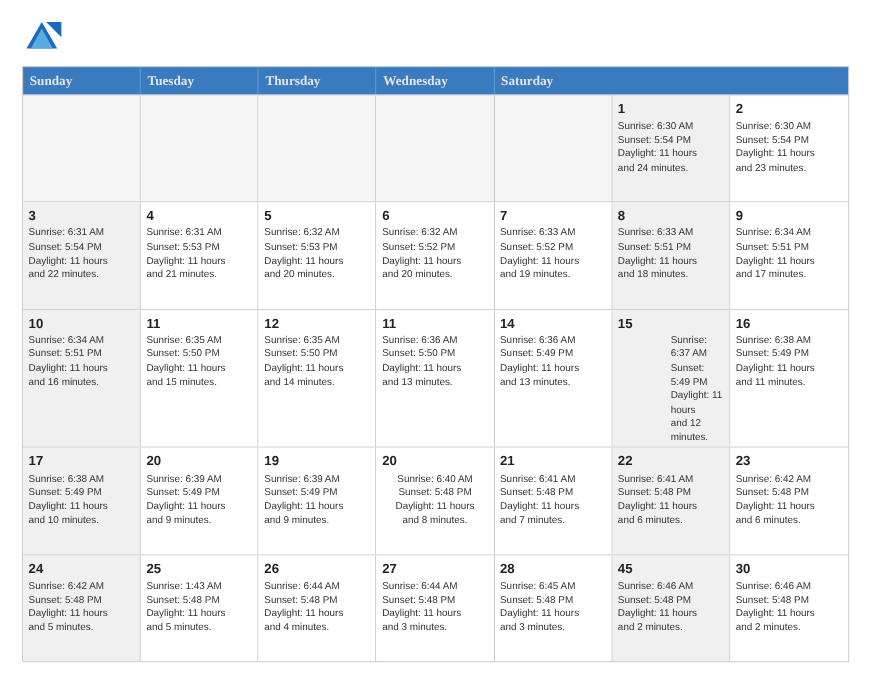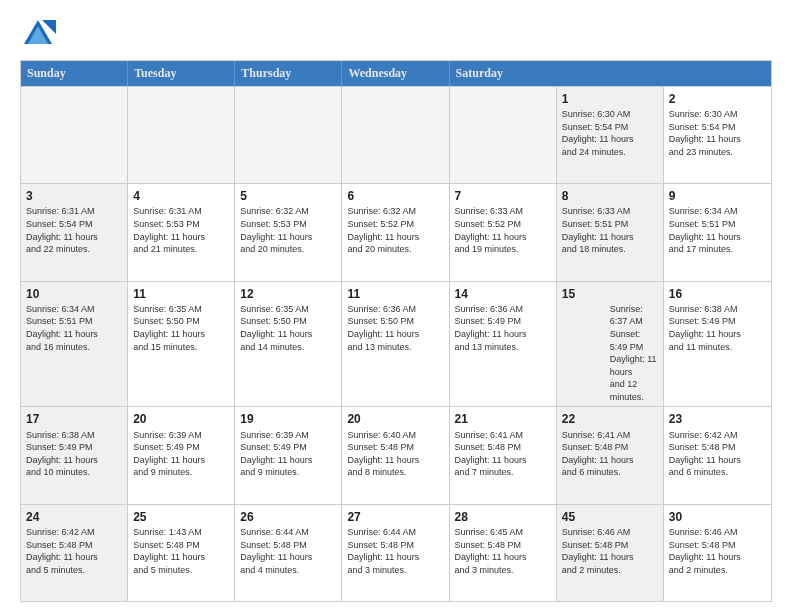--- a/index.html
+++ b/index.html
@@ -281,21 +281,21 @@
           </div>
           <div class="cal-cell">
             <div class="day-num">19</div>
             <div class="day-info" style="white-space: pre-line;">Sunrise: 6:39 AM
 Sunset: 5:49 PM
 Daylight: 11 hours
 and 9 minutes.</div>
           </div>
           <div class="cal-cell">
             <div class="day-num">20</div>
-            <div class="day-info" style="white-space: pre-line;">Sunrise: 6:40 AM
+            <div class="day-info" style="white-space: pre-line; text-align: center;">Sunrise: 6:40 AM
 Sunset: 5:48 PM
 Daylight: 11 hours
 and 8 minutes.</div>
           </div>
           <div class="cal-cell">
             <div class="day-num">21</div>
             <div class="day-info" style="white-space: pre-line;">Sunrise: 6:41 AM
 Sunset: 5:48 PM
 Daylight: 11 hours
 and 7 minutes.</div>

